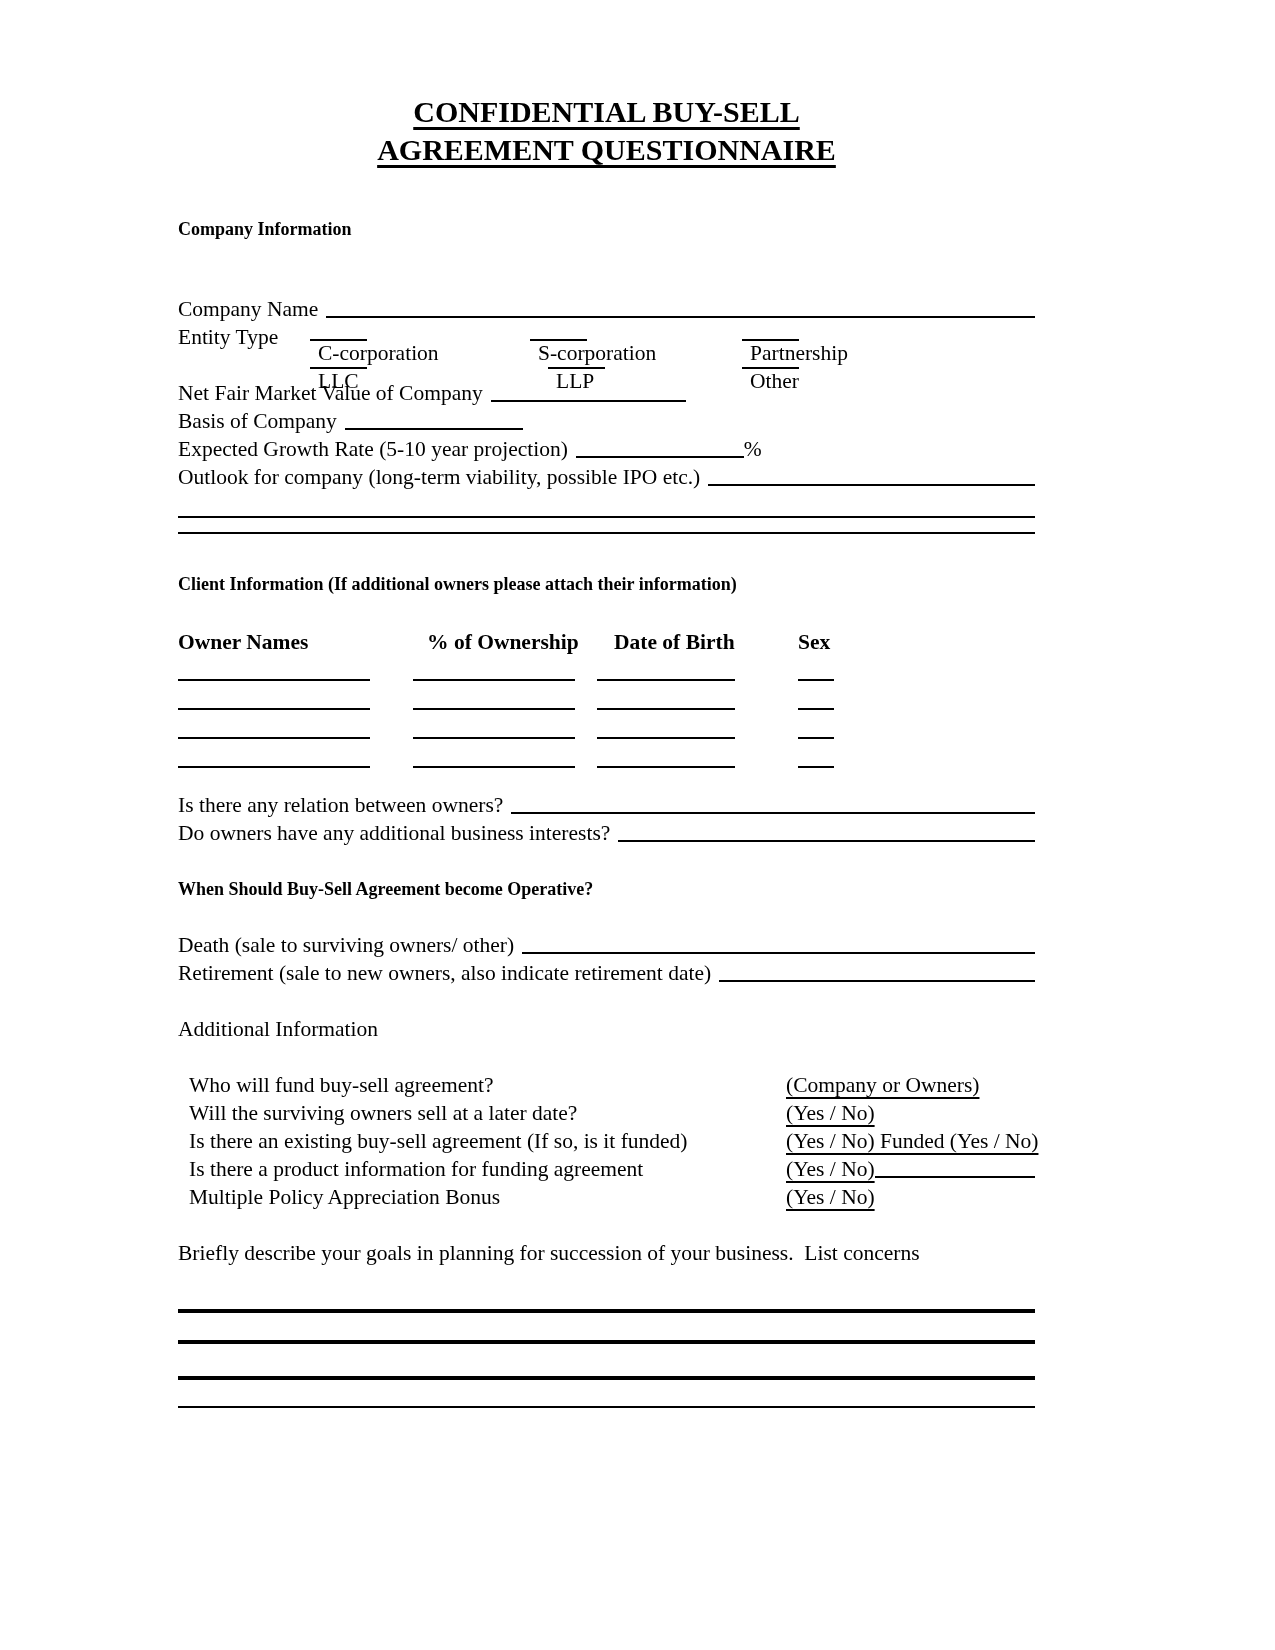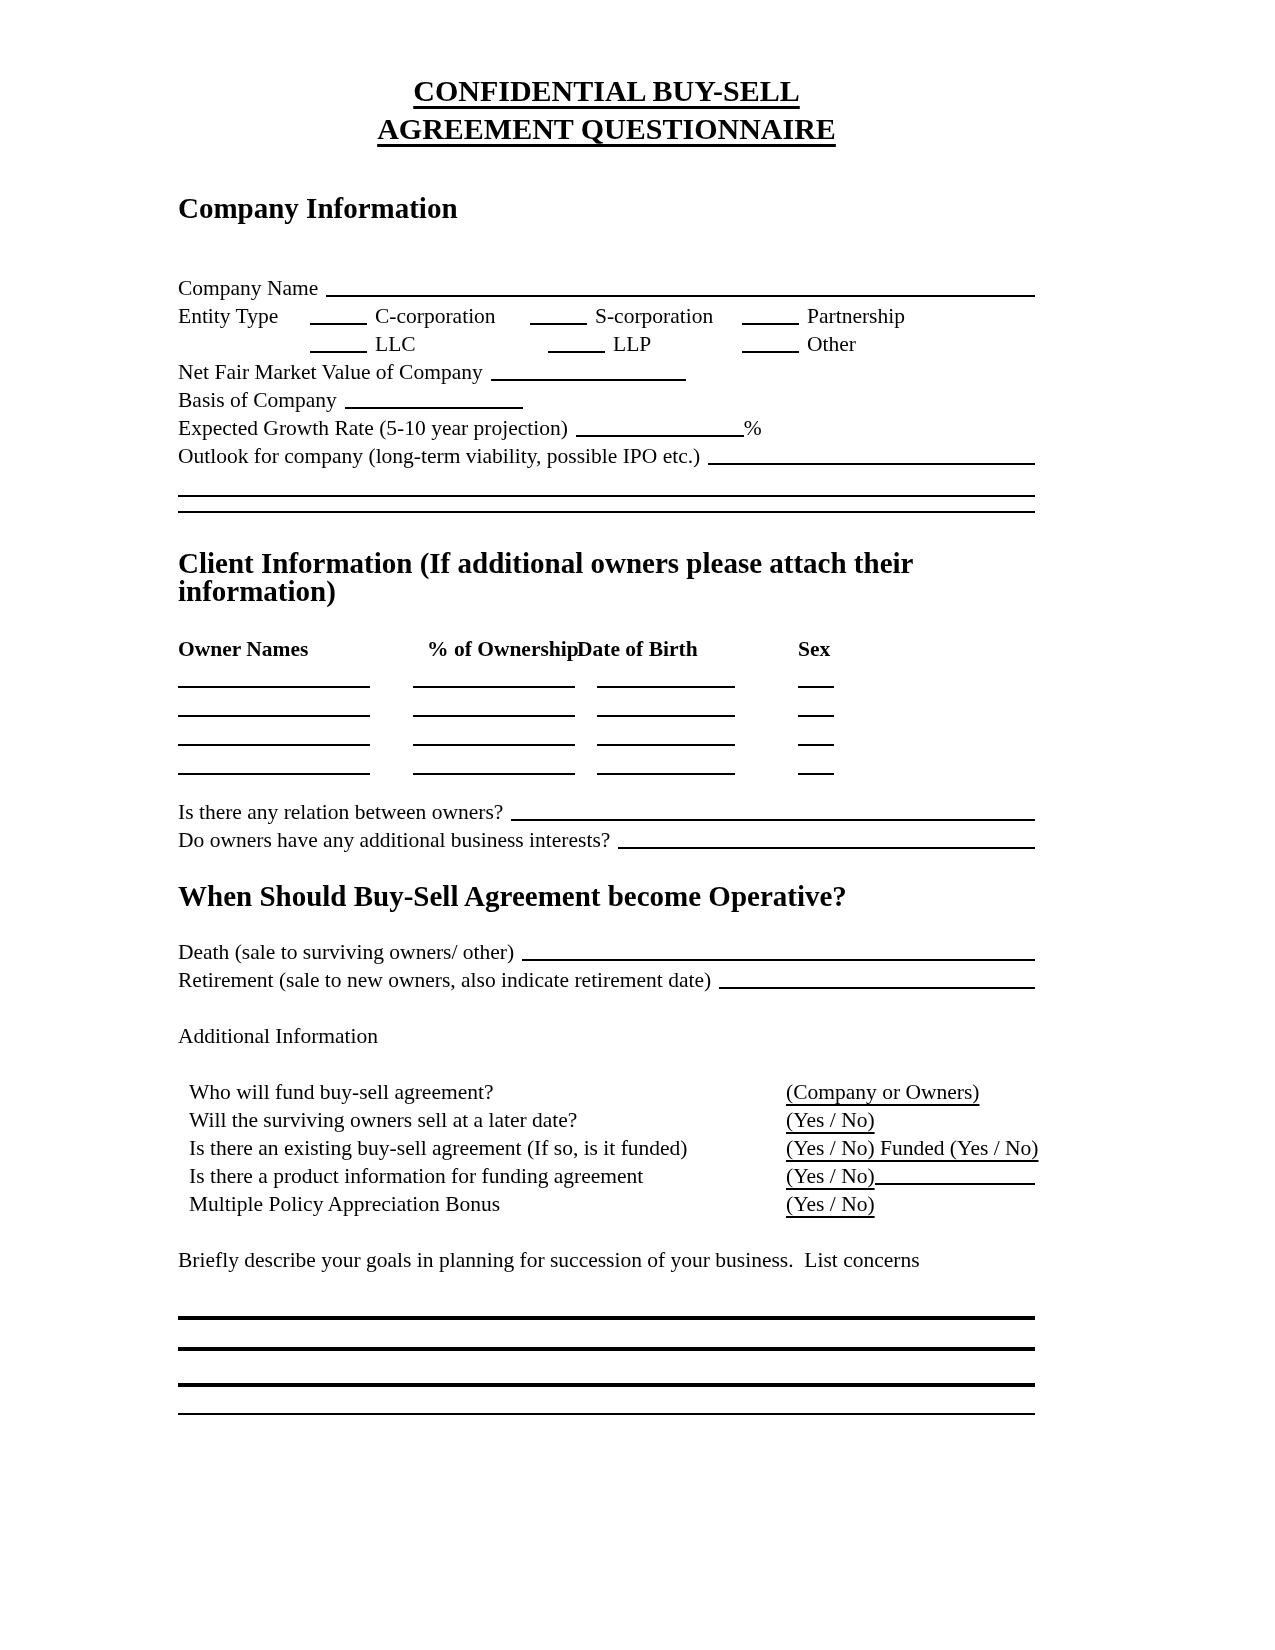--- a/index.html
+++ b/index.html
@@ -6,40 +6,40 @@
   .page {
     position:relative;
     width:1275px; height:1650px;
     margin:0 auto;
     background:#ffffff;
     color:#000;
     font-family:"Liberation Serif", "DejaVu Serif", serif;
     font-size:21.5px;
     overflow:hidden;
     box-sizing:border-box;
-    padding:72px 240px 0 178px;
+    padding:93px 240px 0 178px;
   }
   .title { text-align:center; font-weight:bold; font-size:30px; line-height:38px; }
   .title u { text-decoration:underline; text-decoration-thickness:2.5px; text-underline-offset:5px; }
-  .h-bold { font-weight:bold; font-size:29px; line-height:28px; margin:0; }
+  .h-bold { font-weight:bold; font-size:18px; line-height:28px; margin:0; }
   .line, .fline { line-height:28px; }
   .fline { display:flex; align-items:baseline; }
   .lbl { white-space:pre; }
   .sp { margin-right:8px; }
   .blank {
     display:inline-block;
     border-bottom:2px solid #000;
     height:14px;
     transform:translateY(2px);
     flex:none;
   }
   .fill { flex:1 1 auto; }
   
   .erow { position:relative; height:28px; line-height:28px; }
-  .eseg { position:absolute; top:0; display:inline-flex; align-items:baseline; }
+  .eseg { position:absolute; top:0; display:inline-flex; align-items:baseline;flex-direction:column; }
   .eseg .lbl { padding-left:8px; }
   
   .trow { position:relative; height:29px; line-height:29px;font-weight:bold; }
   .tcell { position:absolute; top:0; white-space:pre; }
   .tblank { position:absolute; bottom:5px; height:0; border-bottom:2px solid #000; }
   
   .qarow { position:relative; height:28px; line-height:28px; }
   .q { position:absolute; left:11px; top:0; white-space:pre; }
   .a {
     text-decoration:underline;
@@ -131,21 +131,21 @@
   </div>
   <div class="fline">
     <span class="blank fill"></span>
   </div>
 
   <p class="h-bold" style="margin-top:38px">Client Information (If additional owners please attach their information)</p>
 
   <div class="trow" style="margin-top:30px">
     <span class="tcell" style="left:0">Owner Names</span>
     <span class="tcell" style="left:249px">% of Ownership</span>
-    <span class="tcell" style="left:399px">Date of Birth</span>
+    <span class="tcell" style="left:436px">Date of Birth</span>
     <span class="tcell" style="left:620px">Sex</span>
   </div>
 
   <div class="trow">
     <span class="tblank" style="left:0;width:192px"></span>
     <span class="tblank" style="left:235px;width:162px"></span>
     <span class="tblank" style="left:419px;width:138px"></span>
     <span class="tblank" style="left:620px;width:36px"></span>
   </div>
   <div class="trow">

